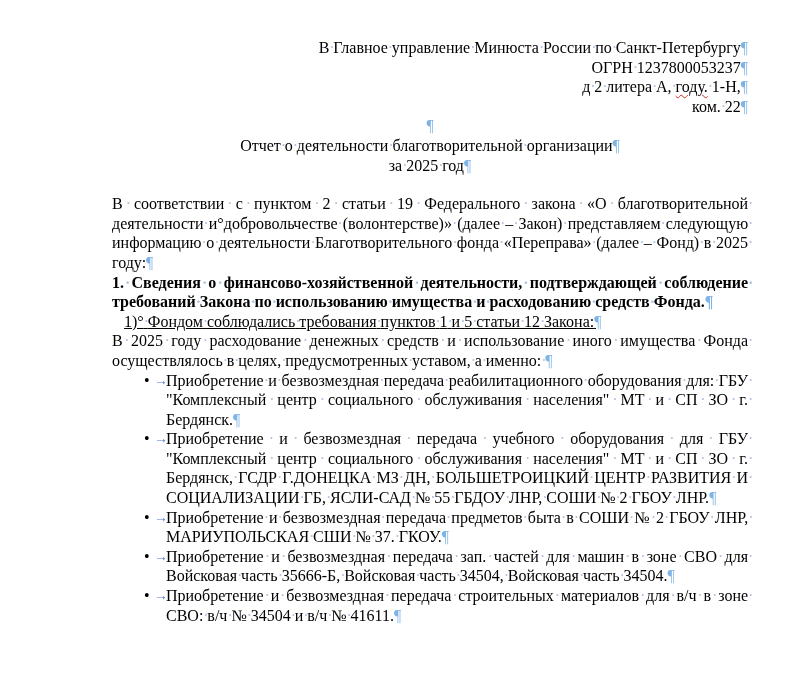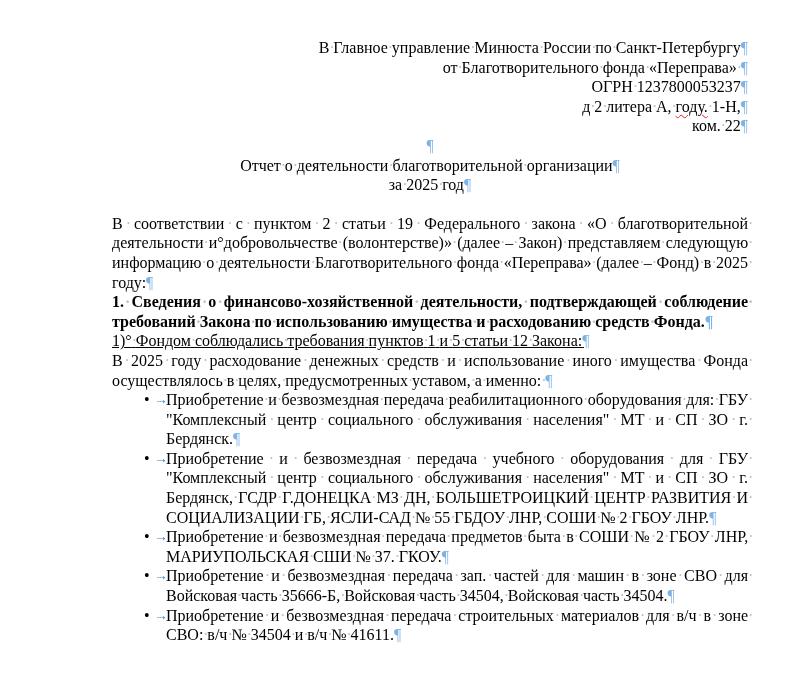--- a/index.html
+++ b/index.html
@@ -19,21 +19,21 @@
     font-family:"Liberation Serif","DejaVu Serif",serif;
     font-size:16px;line-height:19.6px;
   }
   .page{width:792px;height:673px;padding:38px 44px 0 112px;}
   p{margin:0;}
   .addr{text-align:right;}
   .center{text-align:center;}
   .just{text-align:justify;}
   .intro{margin-top:19px;}
   .heading{font-weight:bold;}
-  .sub{text-decoration:underline;}
+  .sub{text-decoration:underline;margin-left:12px;}
   ul.bullets{margin:0;padding:0;list-style:none;}
   ul.bullets li{position:relative;padding-left:54px;text-align:justify;}
   .bl{position:absolute;left:32px;top:0;}
   .tb{position:absolute;left:42px;top:0;color:var(--tabarrow);font-size:14px;}
   
   .pm{color:var(--pilcrow);}
   .sp{position:relative;}
   .sp::before{
     content:"\00B7";
     position:absolute;left:0;right:0;text-align:center;
@@ -47,21 +47,20 @@
     text-underline-offset:2px;
   }
 </style>
 </head>
 <body>
 
 <div class="page">
 
   <div class="addr">
     <p>В<span class="sp"> </span>Главное<span class="sp"> </span>управление<span class="sp"> </span>Минюста<span class="sp"> </span>России<span class="sp"> </span>по<span class="sp"> </span>Санкт-Петербургу<span class="pm">¶</span></p>
-    <p>от<span class="sp"> </span>Благотворительного<span class="sp"> </span>фонда<span class="sp"> </span>«Переправа»<span class="sp"> </span><span class="pm">¶</span></p>
     <p>ОГРН<span class="sp"> </span>1237800053237<span class="pm">¶</span></p>
     <p>д<span class="sp"> </span>2<span class="sp"> </span>литера<span class="sp"> </span>А,<span class="sp"> </span><u class="sq">году.</u><span class="sp"> </span>1-Н,<span class="pm">¶</span></p>
     <p>ком.<span class="sp"> </span>22<span class="pm">¶</span></p>
   </div>
 
   <p class="center"><span class="pm">¶</span></p>
 
   <p class="center">Отчет<span class="sp"> </span>о<span class="sp"> </span>деятельности<span class="sp"> </span>благотворительной<span class="sp"> </span>организации<span class="pm">¶</span></p>
   <p class="center">за<span class="sp"> </span>2025<span class="sp"> </span>год<span class="pm">¶</span></p>
 

